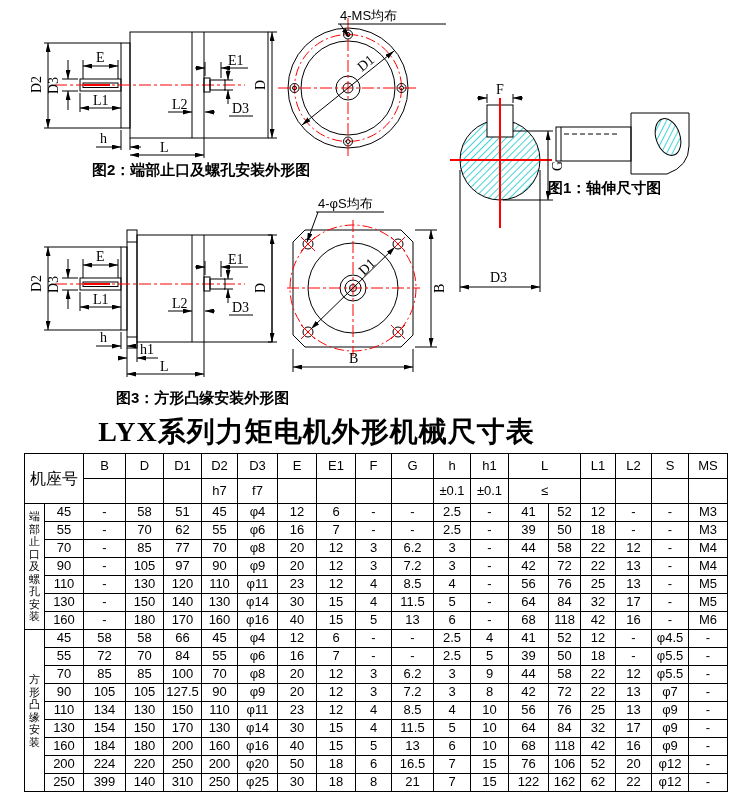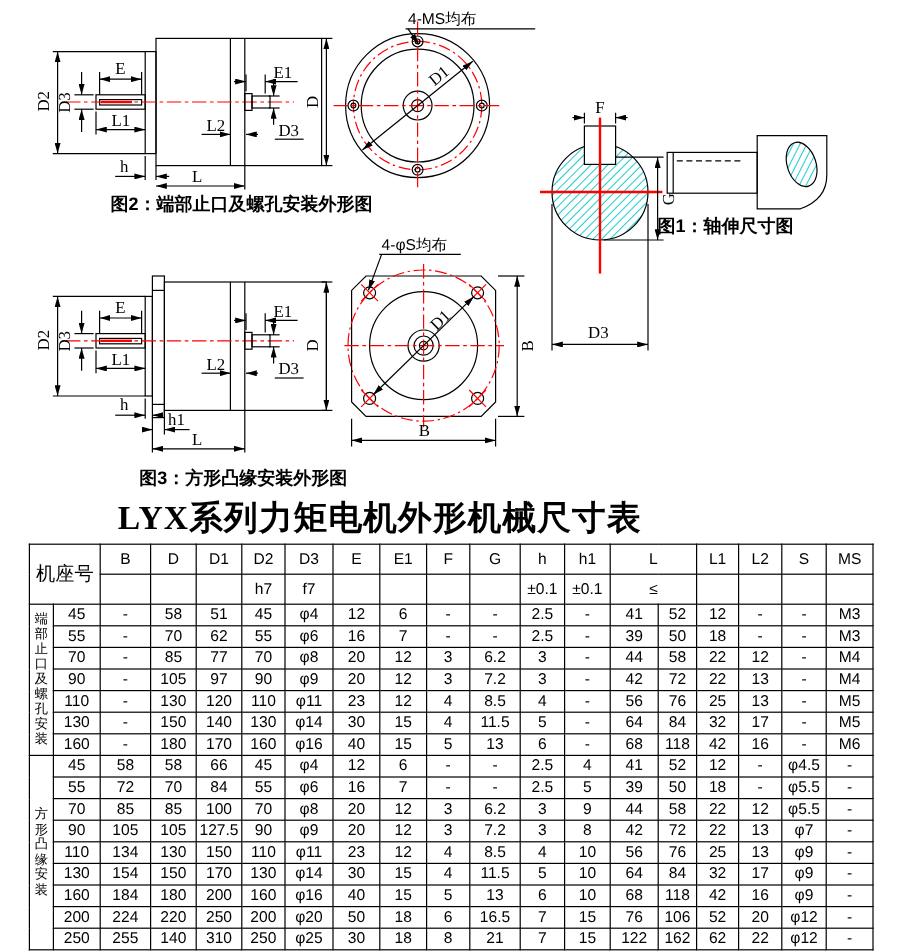--- a/index.html
+++ b/index.html
@@ -641,21 +641,21 @@
         <td>15</td>
         <td>76</td>
         <td>106</td>
         <td>52</td>
         <td>20</td>
         <td>φ12</td>
         <td>-</td>
       </tr>
       <tr>
         <td>250</td>
-        <td>255</td>
+        <td>399</td>
         <td>140</td>
         <td>310</td>
         <td>250</td>
         <td>φ25</td>
         <td>30</td>
         <td>18</td>
         <td>8</td>
         <td>21</td>
         <td>7</td>
         <td>15</td>

